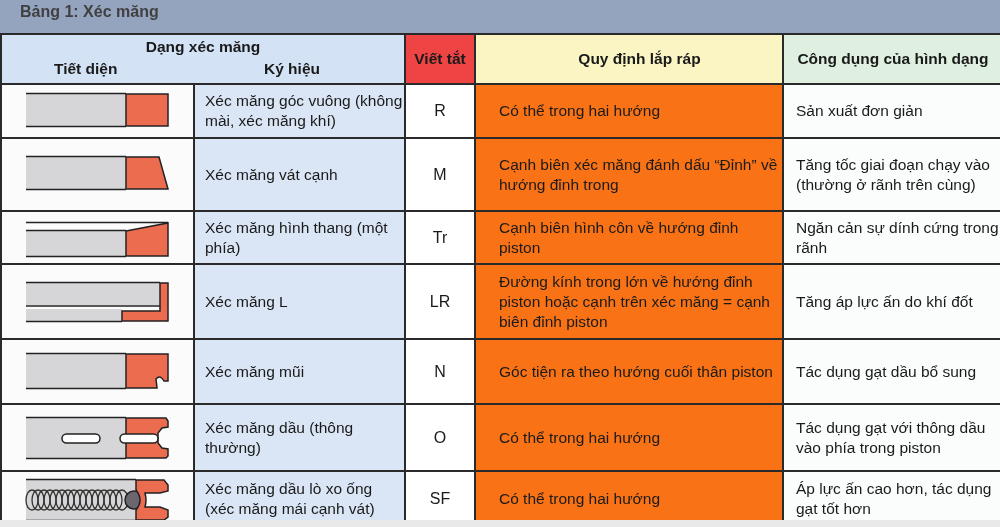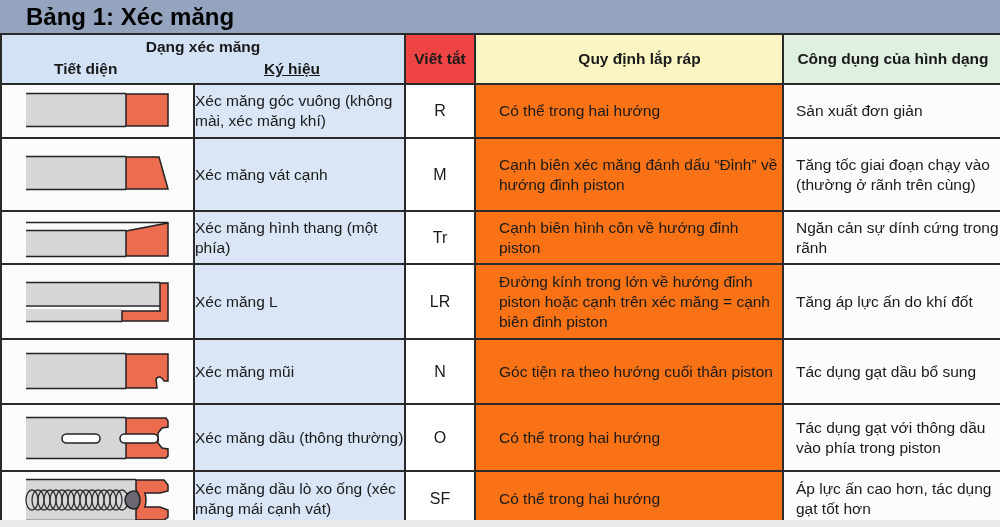--- a/index.html
+++ b/index.html
@@ -1,30 +1,30 @@
 <!DOCTYPE html>
 <html><head>
 <meta charset="utf-8">
 <style>
   html,body{margin:0;padding:0;}
   body{width:1000px;height:527px;overflow:hidden;background:#e9e9ea;font-family:"Liberation Sans",sans-serif;color:#1a1a1a;position:relative;}
   .titlebar{position:absolute;left:0;top:0;width:1000px;height:33px;background:#94a4bf;}
-  .title{position:absolute;left:20px;top:3px;font-size:24px;font-weight:bold;color:#000000;margin-left:6px;}
+  .title{position:absolute;left:20px;top:3px;font-size:16px;font-weight:bold;color:#404040;}
   table{position:absolute;left:0;top:33px;border-collapse:collapse;table-layout:fixed;width:1002px;}
   td,th{border:2px solid #2a2a2a;padding:0;font-size:15.5px;vertical-align:middle;line-height:20px;}
   th{font-weight:bold;}
   .h-dang{background:#d4e2f5;height:47px;position:relative;margin-left:27px;}
   .h-dang .t1{position:absolute;left:0;right:0;top:2px;text-align:center;}
   .h-dang .t2{position:absolute;left:52px;top:24px;}
-  .h-dang .t3{position:absolute;left:262px;top:24px;text-decoration:underline;}
+  .h-dang .t3{position:absolute;left:262px;top:24px;}
   .h-viet{background:#ef4444;text-align:center;}
   .h-quy{background:#fbf5c4;text-align:center;padding-left:21px;}
   .h-cong{background:#dff0e0;text-align:center;}
   .c-img{background:#fbfbfb;position:relative;}
-  .c-ky{background:#dae6f5;}
+  .c-ky{background:#dae6f5;padding-left:10px;}
   .c-viet{background:#ffffff;text-align:center;font-size:16px;}
   .c-quy{background:#f97316;padding-left:23px;}
   .c-cong{background:#fbfdfd;padding-left:12px;}
   .bottom{position:absolute;left:0;top:520px;width:1000px;height:7px;background:#e9e9ea;}
   svg{display:block;}
 </style>
 </head>
 <body>
 
 <div class="titlebar">
@@ -70,21 +70,21 @@
     <td class="c-img">
       <svg width="190" height="70" viewBox="0 0 190 70">
         <rect x="24" y="17" width="100" height="32" fill="#d6d6d8"></rect>
         <line x1="24" y1="16.5" x2="124" y2="16.5" stroke="#222" stroke-width="1.5"></line>
         <line x1="24" y1="49.5" x2="124" y2="49.5" stroke="#222" stroke-width="1.5"></line>
         <polygon points="124,17 157,17 166,49 124,49" fill="#ec6c50" stroke="#222" stroke-width="1.5"></polygon>
       </svg>
     </td>
     <td class="c-ky">Xéc măng vát cạnh</td>
     <td class="c-viet">M</td>
-    <td class="c-quy">Cạnh biên xéc măng đánh dấu “Đỉnh” về hướng đỉnh piston</td>
+    <td class="c-quy">Cạnh biên xéc măng đánh dấu “Đỉnh” về hướng đỉnh trong</td>
     <td class="c-cong">Tăng tốc giai đoạn chạy vào (thường ở rãnh trên cùng)</td>
   </tr>
 
   <tr style="height:53px">
     <td class="c-img">
       <svg width="190" height="50" viewBox="0 0 190 50">
         <line x1="24" y1="9.5" x2="166" y2="9.5" stroke="#222" stroke-width="1.5"></line>
         <rect x="24" y="18" width="100" height="25" fill="#d6d6d8"></rect>
         <line x1="24" y1="17.5" x2="124" y2="17.5" stroke="#222" stroke-width="1.5"></line>
         <line x1="24" y1="43.5" x2="124" y2="43.5" stroke="#222" stroke-width="1.5"></line>

